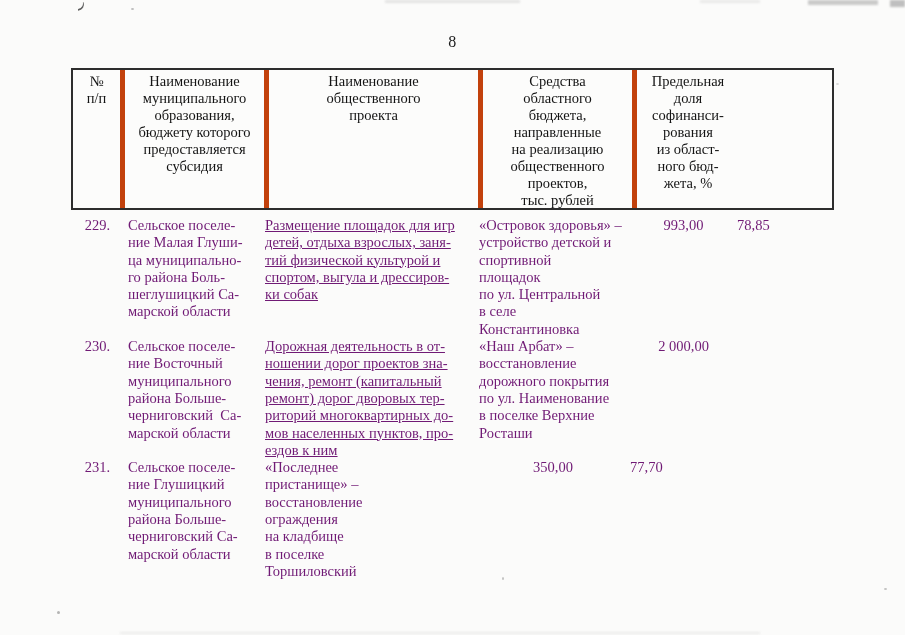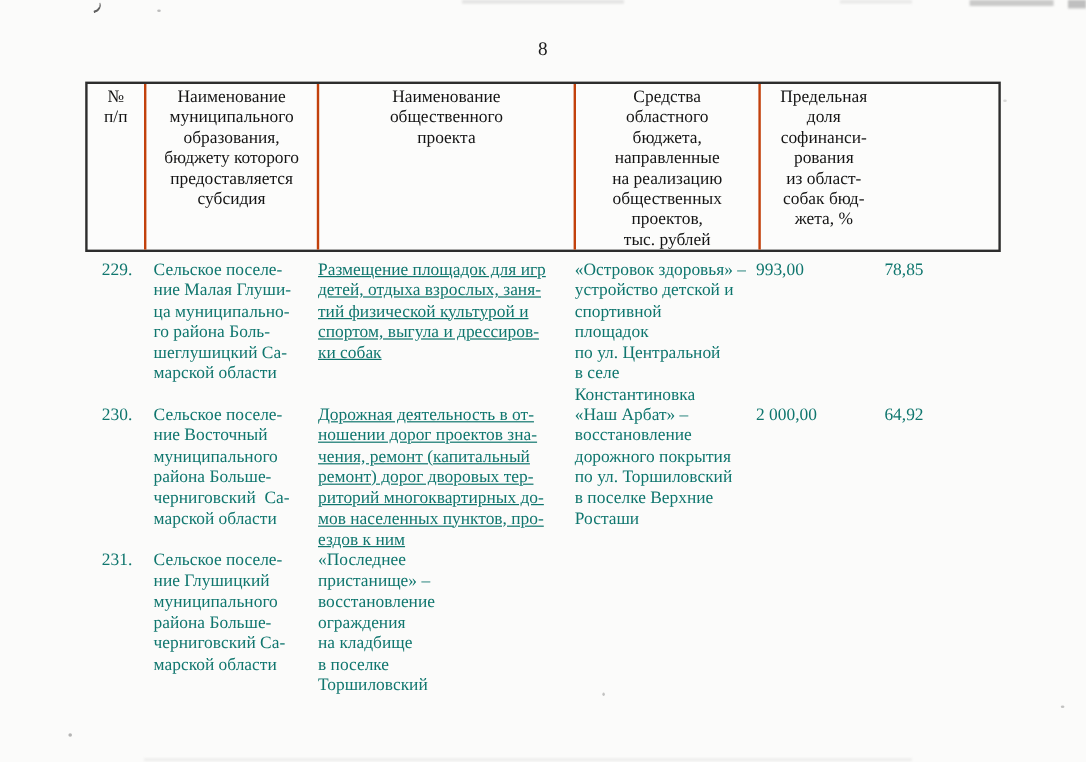--- a/index.html
+++ b/index.html
@@ -37,44 +37,44 @@
     display: grid;
     grid-template-columns: 47px 144px 214px 154px 107px 93px;
   }
   .header-row {
     border: 2px solid #2d2d2d;
     height: 142px;
     width: 763px;
     background: #fcfcfb;
   }
   .header-row .hcell {
-    border-left: 2px solid #c2410c;
+    border-left: 5px solid #c2410c;
     text-align: center;
     padding-top: 3px;
     font-size: 14.5px;
     line-height: 17px;
     white-space: pre;
     overflow: hidden;
     color: #141414;
   }
   .header-row .hcell:first-child { border-left: none; }
 
   .body-rows { margin-top: 7px; }
   .trow.data-row { margin: 0; }
   .data-row > div {
     font-size: 14.5px;
     line-height: 17.3px;
     white-space: pre;
-    color: #0f766e;
+    color: #701a75;
   }
   .c-num   { text-align: center; padding-left: 6px; }
   .c-mun   { padding-left: 10px; }
   .c-dir   { padding-left: 3px; text-decoration: underline; }
   .c-proj  { padding-left: 3px; }
-  .c-amt   { text-align: left; }
+  .c-amt   { text-align: center; }
   .c-share { }
 
   
   .artifact { position: absolute; pointer-events: none; }
   .mark-topleft {
     left: 77px; top: 3px; width: 8px; height: 7px;
     border-bottom: 2px solid #3a3a3a;
     border-right: 1px solid #555;
     border-radius: 0 0 7px 0;
     transform: rotate(-18deg);
@@ -120,29 +120,29 @@
 предоставляется
 субсидия</div>
     <div class="hcell">Наименование
 общественного
 проекта</div>
     <div class="hcell">Средства
 областного
 бюджета,
 направленные
 на реализацию
-общественных
+общественного
 проектов,
 тыс. рублей</div>
     <div class="hcell">Предельная
 доля
 софинанси-
 рования
 из област-
-собак бюд-
+ного бюд-
 жета, %</div>
   </div>
 
   <div class="body-rows">
 
     <div class="trow data-row">
       <div class="c-num">229.</div>
       <div class="c-mun">Сельское поселе-
 ние Малая Глуши-
 ца муниципально-
@@ -176,38 +176,39 @@
       <div class="c-dir">Дорожная деятельность в от-
 ношении дорог проектов зна-
 чения, ремонт (капитальный
 ремонт) дорог дворовых тер-
 риторий многоквартирных до-
 мов населенных пунктов, про-
 ездов к ним</div>
       <div class="c-proj">«Наш Арбат» –
 восстановление
 дорожного покрытия
-по ул. Торшиловский
+по ул. Наименование
 в поселке Верхние
 Росташи</div>
       <div class="c-amt">2 000,00</div>
-      <div class="c-share">64,92</div>
     </div>
 
     <div class="trow data-row">
       <div class="c-num">231.</div>
       <div class="c-mun">Сельское поселе-
 ние Глушицкий
 муниципального
 района Больше-
 черниговский Са-
 марской области</div>
       <div class="c-proj">«Последнее
 пристанище» –
 восстановление
 ограждения
 на кладбище
 в поселке
 Торшиловский</div>
+      <div class="c-amt">350,00</div>
+      <div class="c-share">77,70</div>
     </div>
 
   </div>
 </div>
 
 </body></html>

